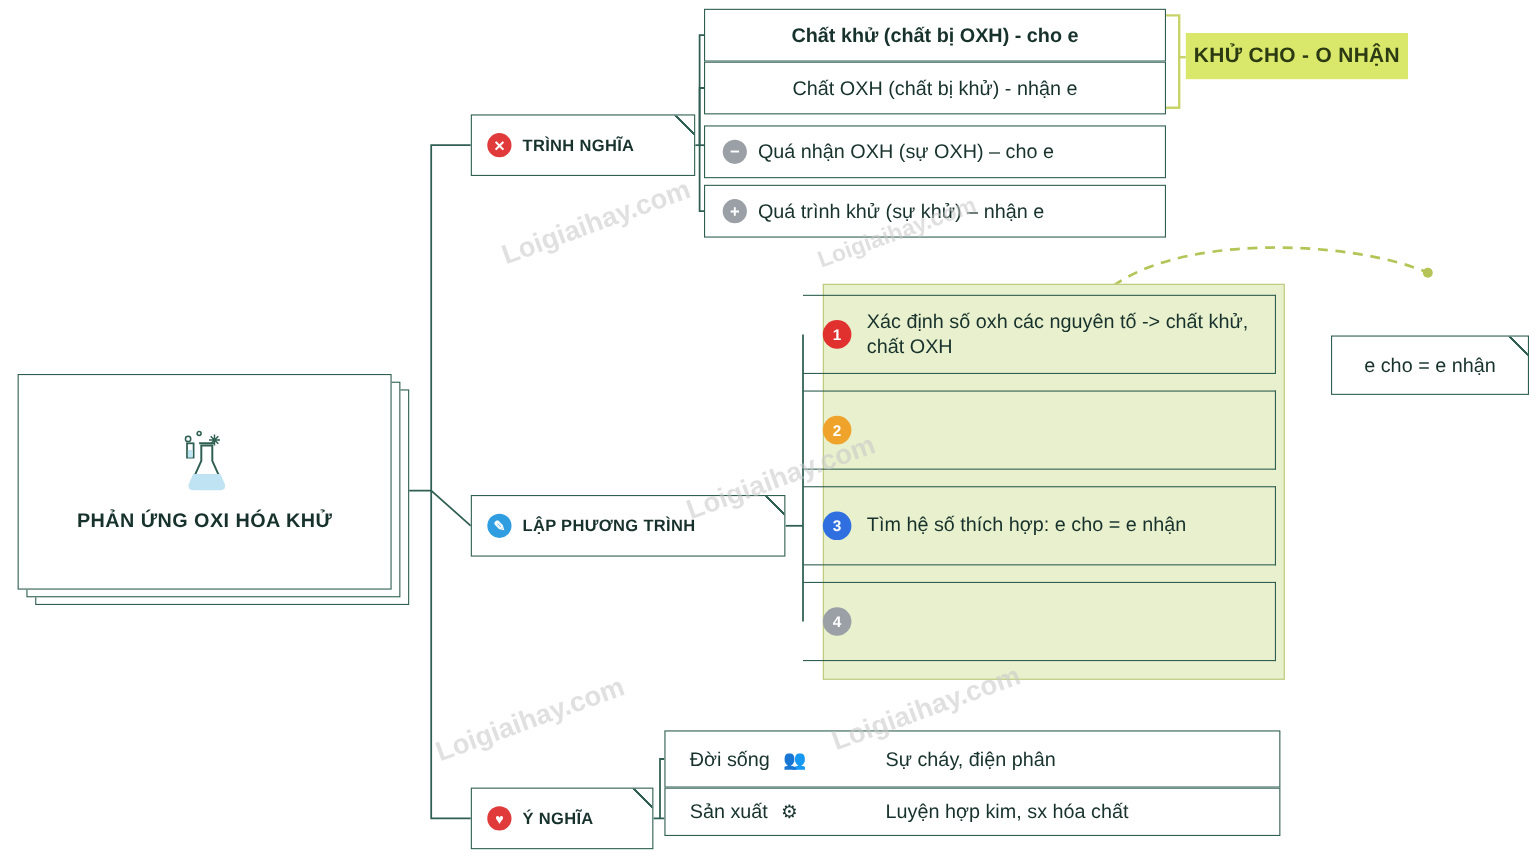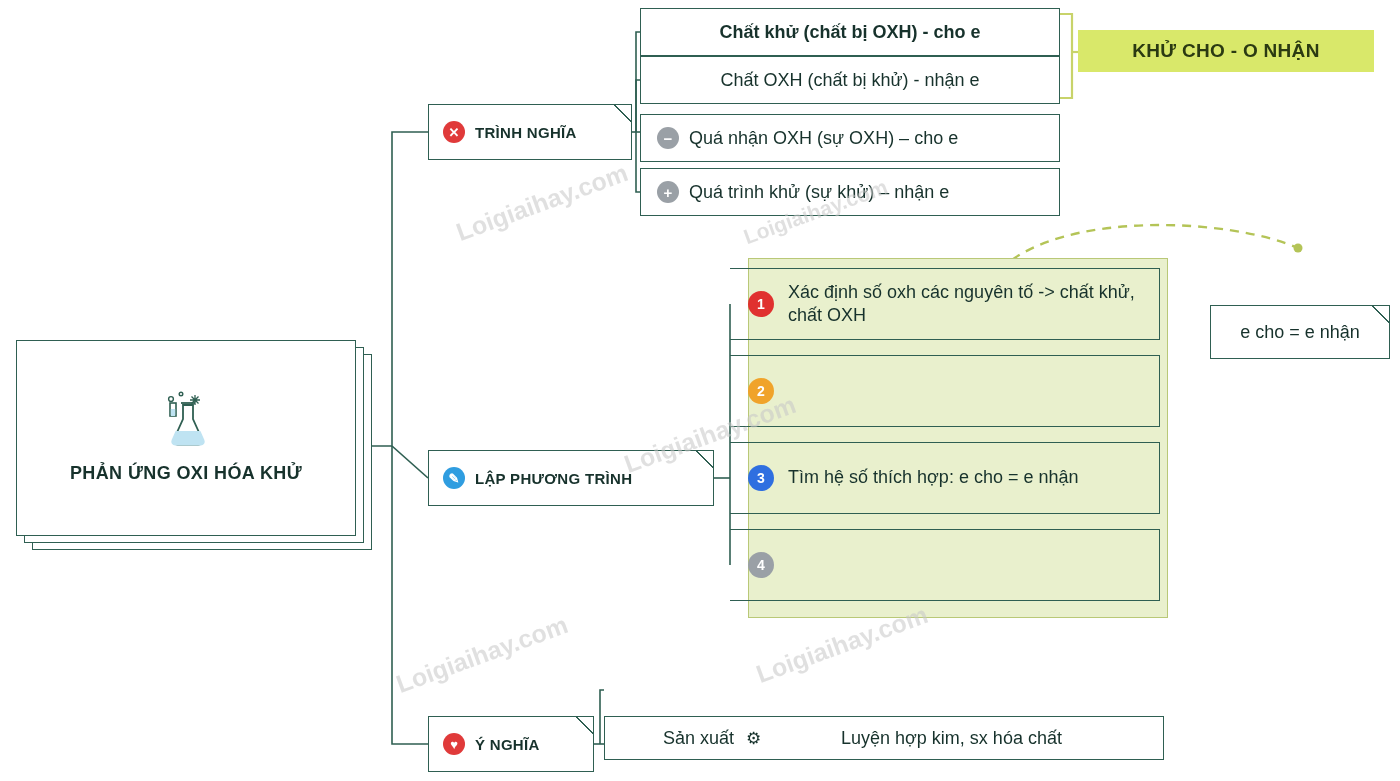--- a/index.html
+++ b/index.html
@@ -131,21 +131,21 @@
     background: #9aa0a6; color: #fff;
     display: flex; align-items: center; justify-content: center;
     font-size: 15px; font-weight: bold; line-height: 1;
     flex: 0 0 auto;
   }
 
   
   #khu-cho {
     position: absolute;
     left: 1078px; top: 30px;
-    width: 296px; height: 42px;
+    width: 202px; height: 42px;
     background: #d9e86a;
     display: flex; align-items: center; justify-content: center;
     font-size: 19px; font-weight: bold; color: #2b3a12;
     letter-spacing: .3px;
   }
 
   
   #e-note {
     position: absolute;
     left: 1210px; top: 262px;
@@ -196,21 +196,21 @@
     box-sizing: border-box;
     border: 1.4px solid #2f5f52;
     background: #ffffff;
     display: flex;
     align-items: center;
     font-size: 18px;
     color: #17322c;
     white-space: nowrap;
   }
   #m-r1 { left: 604px; top: 664px; width: 560px; height: 52px; }
-  #m-r2 { left: 604px; top: 716px; width: 560px; height: 44px; padding-left: 36px; }
+  #m-r2 { left: 604px; top: 716px; width: 560px; height: 44px; }
   .mrow .mkey { width: 160px; display: flex; align-items: center; gap: 12px; padding-left: 22px; }
   .mrow .mval { padding-left: 18px; }
   .mini-icon { font-size: 17px; line-height: 1; }
 
   
   .wm {
     position: absolute;
     color: #c8c8c8;
     opacity: .55;
     font-size: 25px;
@@ -322,20 +322,27 @@
     <span>Tìm hệ số thích hợp: e cho = e nhận</span>
   </div>
   <div class="step" id="step-4">
     <span class="num" style="background:#9aa0a6">4</span>
   </div>
 
   <div class="node folded" id="e-note">
     <span>e cho = e nhận</span>
   </div>
 
+  <div class="mrow" id="m-r1">
+    <span class="mkey">
+      <span>Đời sống</span>
+      <span class="mini-icon">👥</span>
+    </span>
+    <span class="mval">Sự cháy, điện phân</span>
+  </div>
   <div class="mrow" id="m-r2">
     <span class="mkey">
       <span>Sản xuất</span>
       <span class="mini-icon">⚙</span>
     </span>
     <span class="mval">Luyện hợp kim, sx hóa chất</span>
   </div>
 
   <div class="wm wm1">Loigiaihay.com</div>
   <div class="wm wm2">Loigiaihay.com</div>

